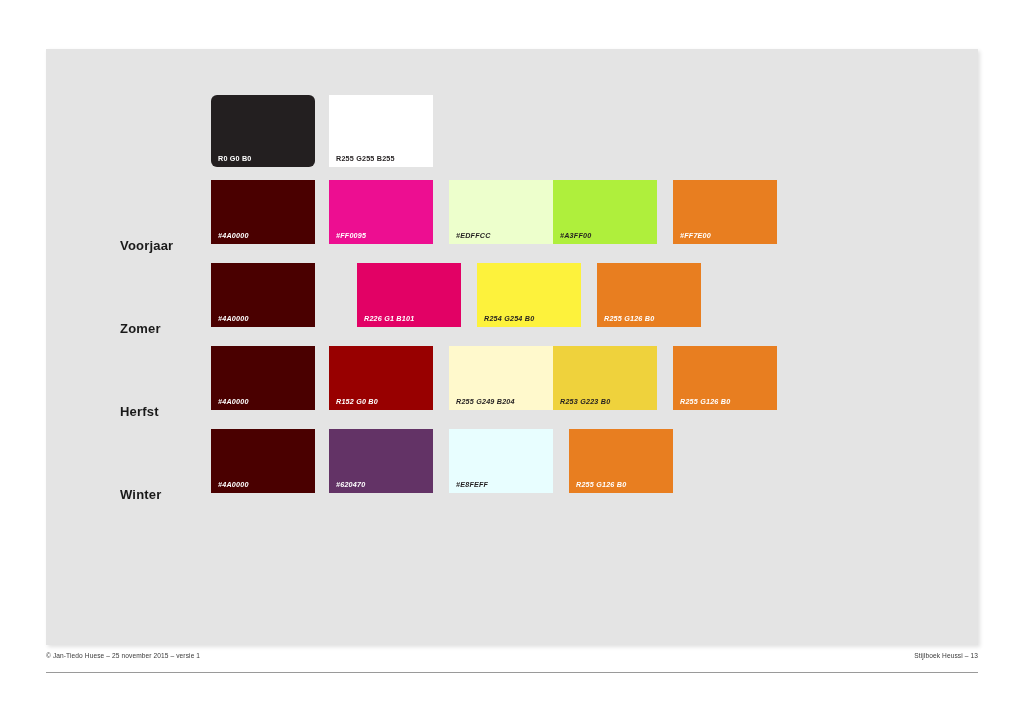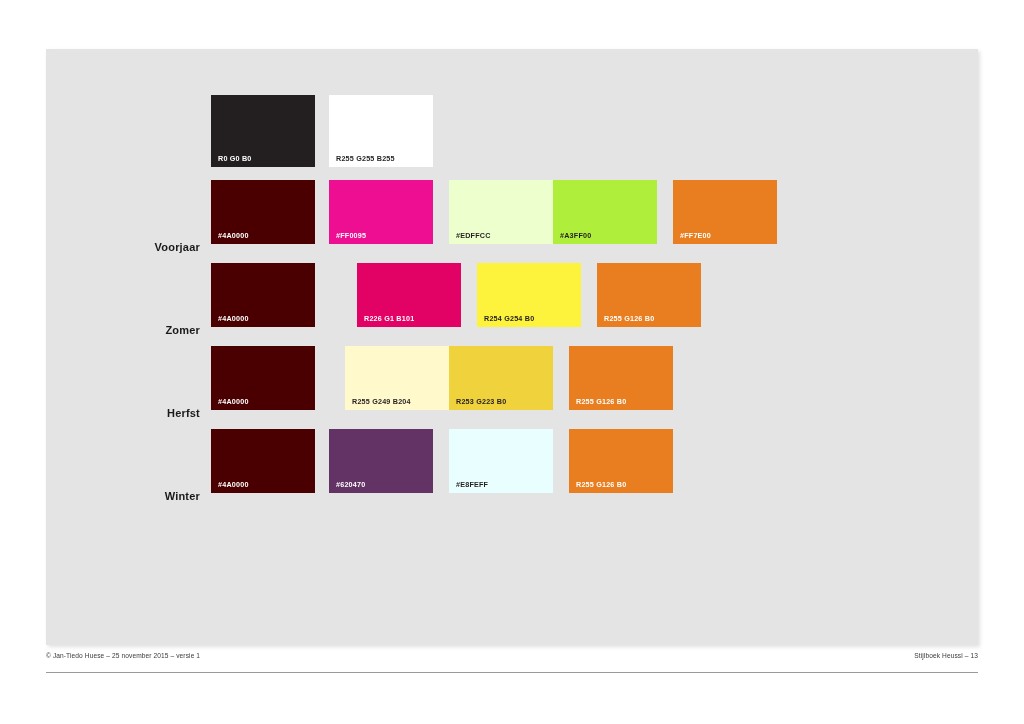--- a/index.html
+++ b/index.html
@@ -59,38 +59,39 @@
     width: 932px;
   }
   .season-row {
     position: relative;
     height: 83px;
   }
   .row-label {
     position: absolute;
     left: 120px;
     width: 80px;
-    text-align: right;
+    text-align: left;
     bottom: 10px;
-    font-size: 11px;
+    font-size: 13px;
     font-weight: bold;
     color: #1a1a1a;
     letter-spacing: 0.2px;
   }
   .swatches {
     position: absolute;
     left: 211px;
     top: 0;
     display: flex;
   }
   .swatch {
     width: 104px;
     height: 64px;
     position: relative;
     box-sizing: border-box;
+    font-style: italic;
   }
   .gap-sm { width: 14px; }
   .gap-lg { width: 16px; }
 
   
   #footer {
     position: absolute;
     left: 46px;
     top: 652px;
     width: 932px;
@@ -109,21 +110,21 @@
     height: 1px;
     background: #9a9a9a;
   }
 </style>
 </head>
 <body style="background: rgb(255, 255, 255);">
 
 <div id="page" style="background: rgb(228, 228, 228);"></div>
 
 <div id="neutral-row">
-  <div class="neutral-swatch" style="background: rgb(35, 31, 32);">
+  <div class="neutral-swatch" style="background: rgb(35, 31, 32); border-radius: 6px;">
     <span class="swatch-label" style="color: rgb(255, 255, 255);">R0 G0 B0</span>
   </div>
   <div class="neutral-gap"></div>
   <div class="neutral-swatch" style="background: rgb(255, 255, 255);">
     <span class="swatch-label" style="color: rgb(35, 31, 32);">R255 G255 B255</span>
   </div>
 </div>
 
 <div id="grid">
 
@@ -172,20 +173,23 @@
     </div>
   </div>
 
   <div class="season-row">
     <div class="row-label">Herfst</div>
     <div class="swatches">
       <div class="swatch" style="background: rgb(74, 0, 0);">
         <span class="swatch-label" style="color: rgb(255, 255, 255);">#4A0000</span>
       </div>
       <div class="gap-sm"></div>
+      <div class="swatch" style="background: rgb(152, 0, 0);">
+        <span class="swatch-label" style="color: rgb(255, 255, 255);">R152 G0 B0</span>
+      </div>
       <div class="gap-lg"></div>
       <div class="swatch" style="background: rgb(255, 249, 204);">
         <span class="swatch-label" style="color: rgb(35, 31, 32);">R255 G249 B204</span>
       </div>
       <div class="swatch" style="background: rgb(239, 210, 60);">
         <span class="swatch-label" style="color: rgb(35, 31, 32);">R253 G223 B0</span>
       </div>
       <div class="gap-lg"></div>
       <div class="swatch" style="background: rgb(232, 126, 32);">
         <span class="swatch-label" style="color: rgb(255, 255, 255);">R255 G126 B0</span>

